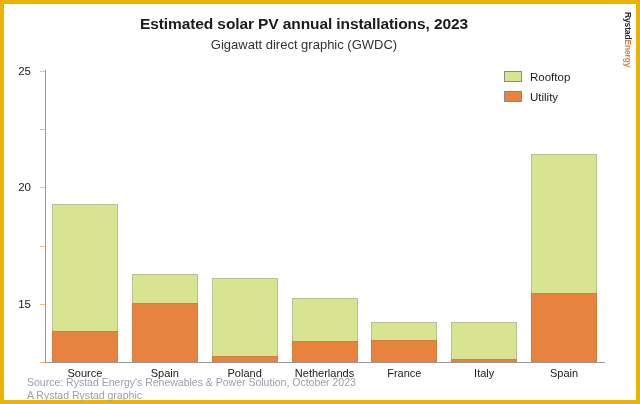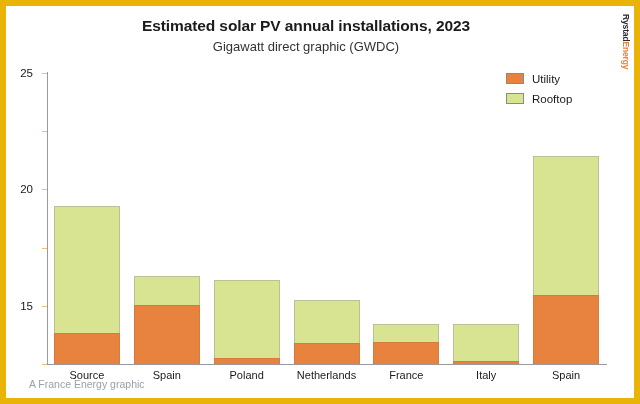--- a/index.html
+++ b/index.html
@@ -9,21 +9,21 @@
   }
   body {
     width: 640px; height: 404px;
     font-family: "Liberation Sans", sans-serif;
     overflow: hidden;
   }
   #figure {
     position: relative;
     width: 640px; height: 404px;
     background: #ffffff;
-    border: 6px solid #eab308;
+    border: 4px solid #eab308;
   }
 
   
   #title {
     position: absolute;
     left: 0; top: 11px; width: 600px;
     text-align: center;
     font-size: 15.5px;
     font-weight: bold;
     color: #1b1b1b;
@@ -211,26 +211,27 @@
       <div class="xlabel" style="left: 100.786px; width: 120px;">Spain</div>
       <div class="xlabel" style="left: 180.643px; width: 120px;">Poland</div>
       <div class="xlabel" style="left: 260.5px; width: 120px;">Netherlands</div>
       <div class="xlabel" style="left: 340.357px; width: 120px;">France</div>
       <div class="xlabel" style="left: 420.214px; width: 120px;">Italy</div>
       <div class="xlabel" style="left: 500.071px; width: 120px;">Spain</div>
     </div>
 
   <div id="legend">
       <div class="legrow">
+        <div class="legswatch rooftop" style="background: rgb(217, 228, 147);"></div>
+        <div class="legtext">Rooftop</div>
+      </div>
+      <div class="legrow">
         <div class="legswatch utility" style="background: rgb(232, 131, 63);"></div>
         <div class="legtext">Utility</div>
       </div>
-      <div class="legrow">
-        <div class="legswatch rooftop" style="background: rgb(217, 228, 147);"></div>
-        <div class="legtext">Rooftop</div>
-      </div>
     </div>
 
   <div id="foot">
-    <div>A France Energy graphic</div>
+    <div>Source: Rystad Energy's Renewables &amp; Power Solution, October 2023</div>
+    <div>A Rystad Rystad graphic</div>
   </div>
 
 </div>
 
 </body></html>

